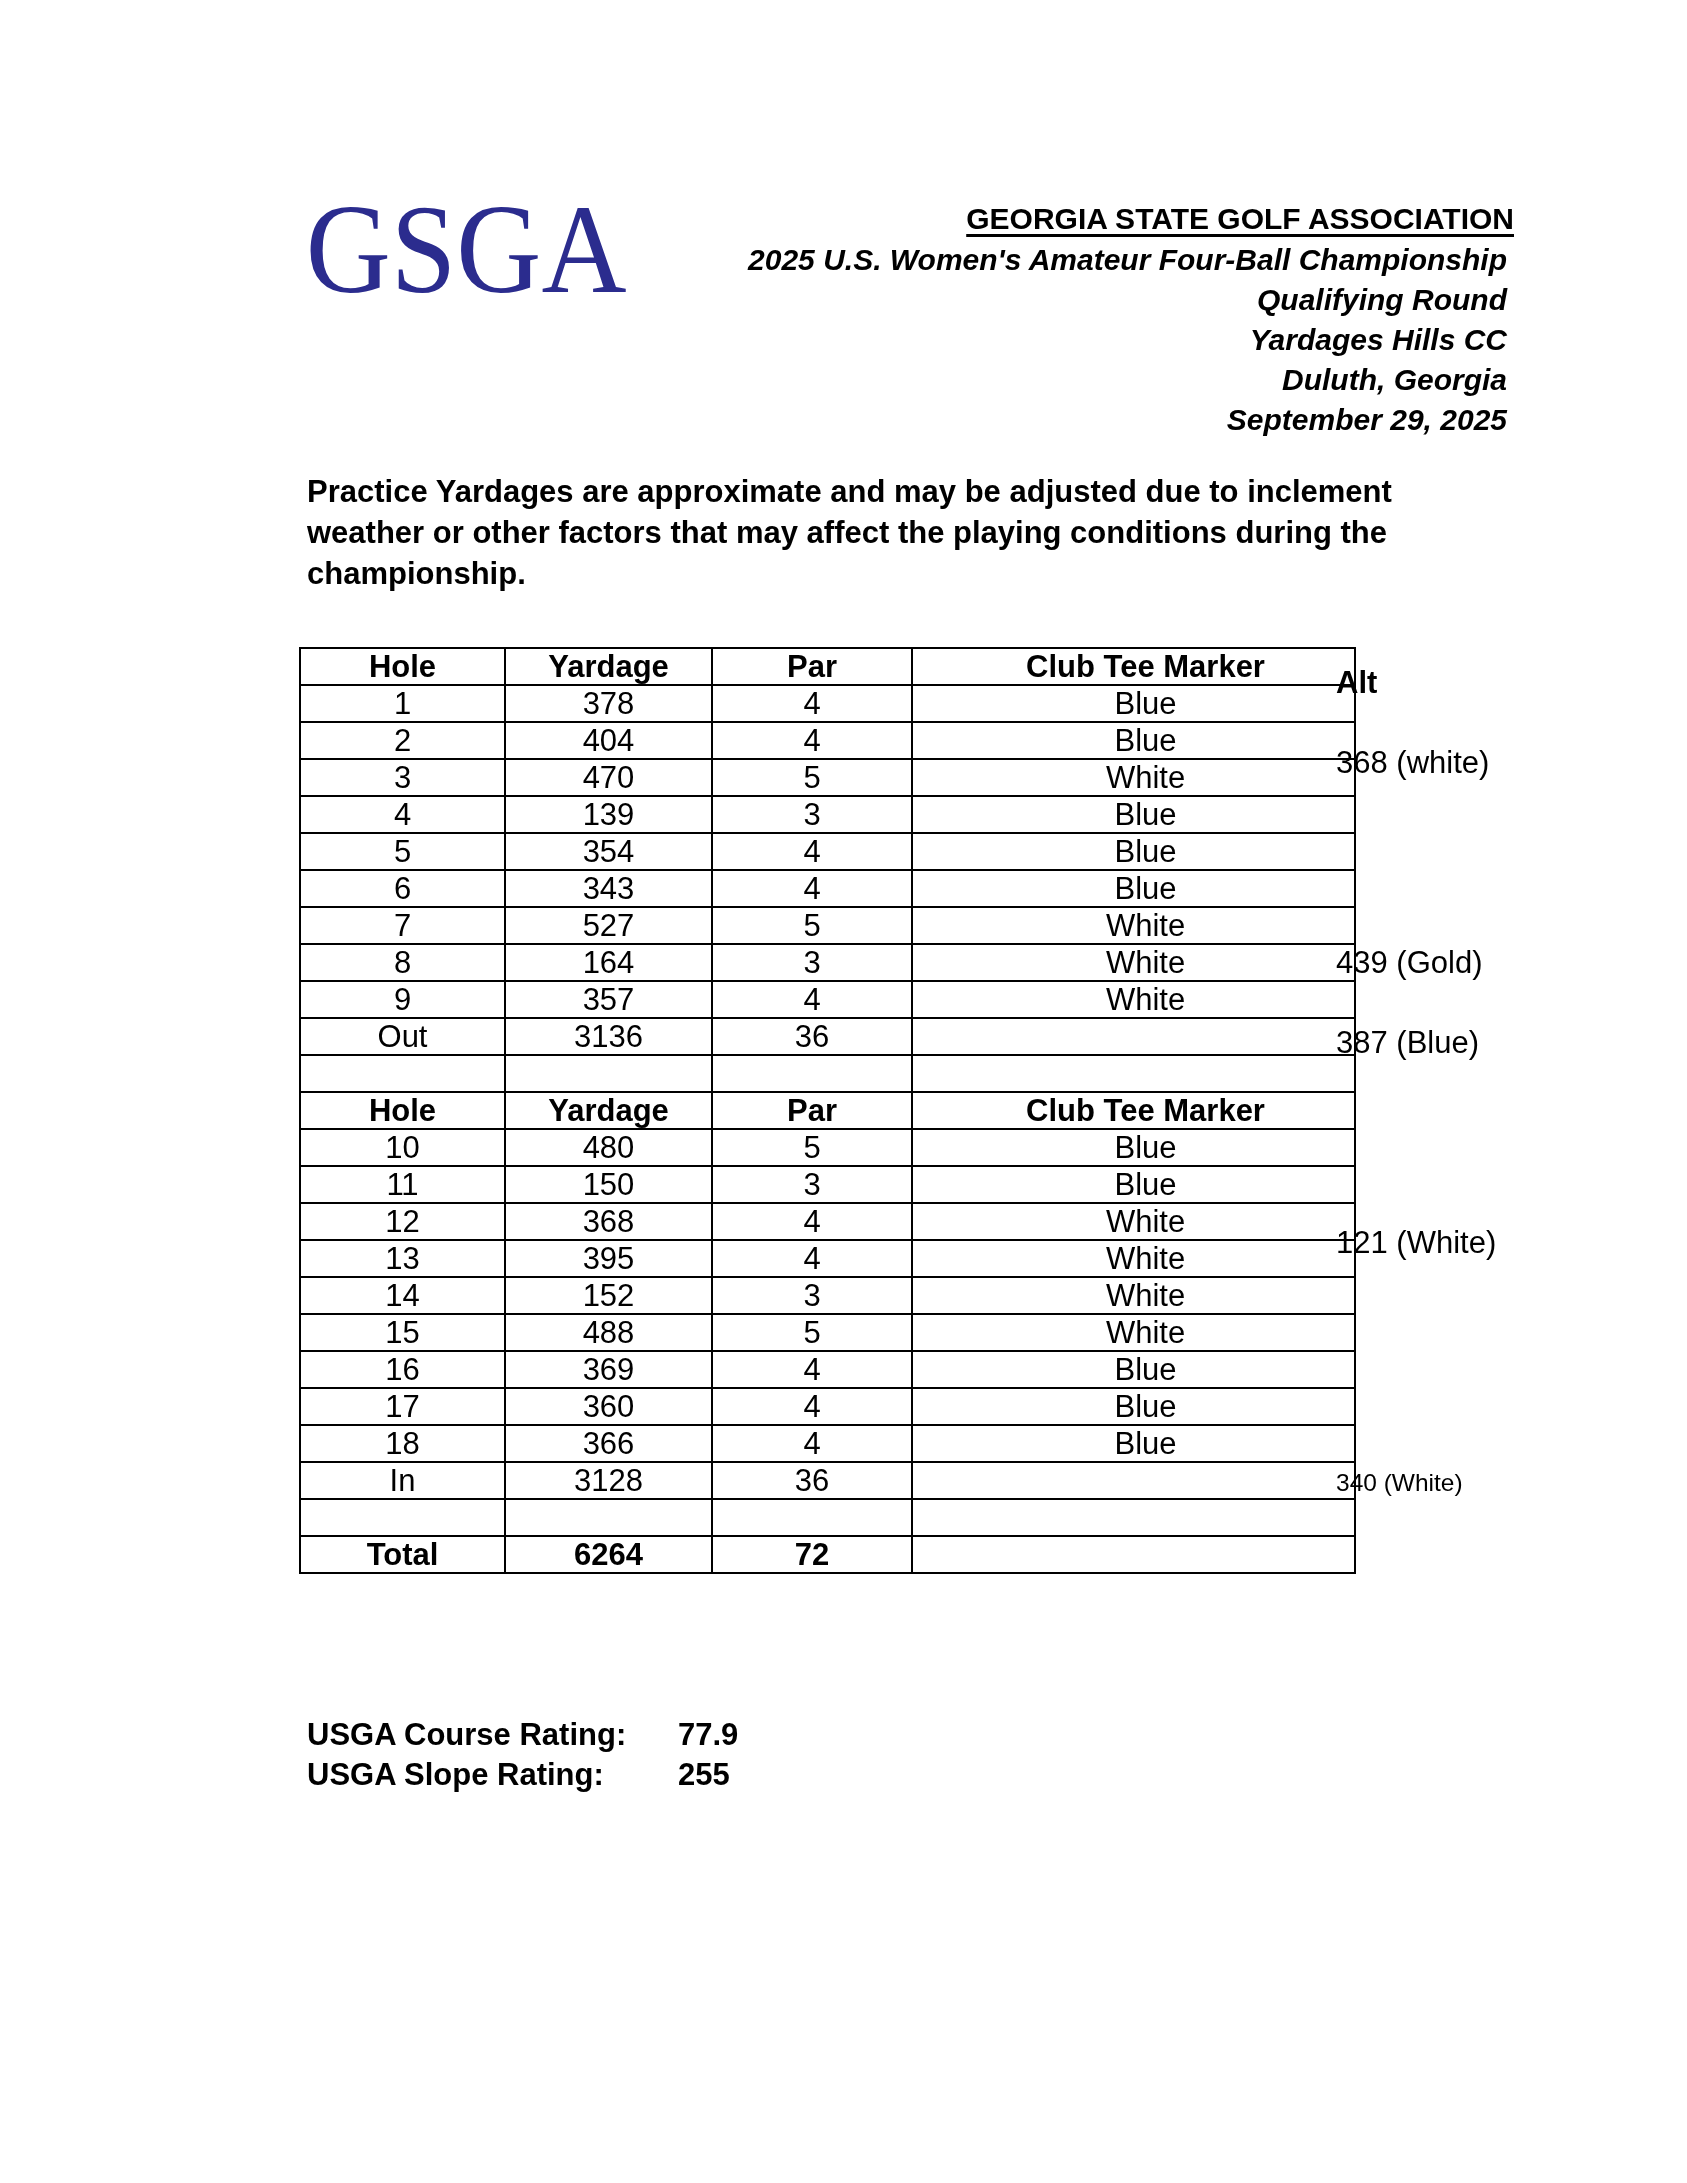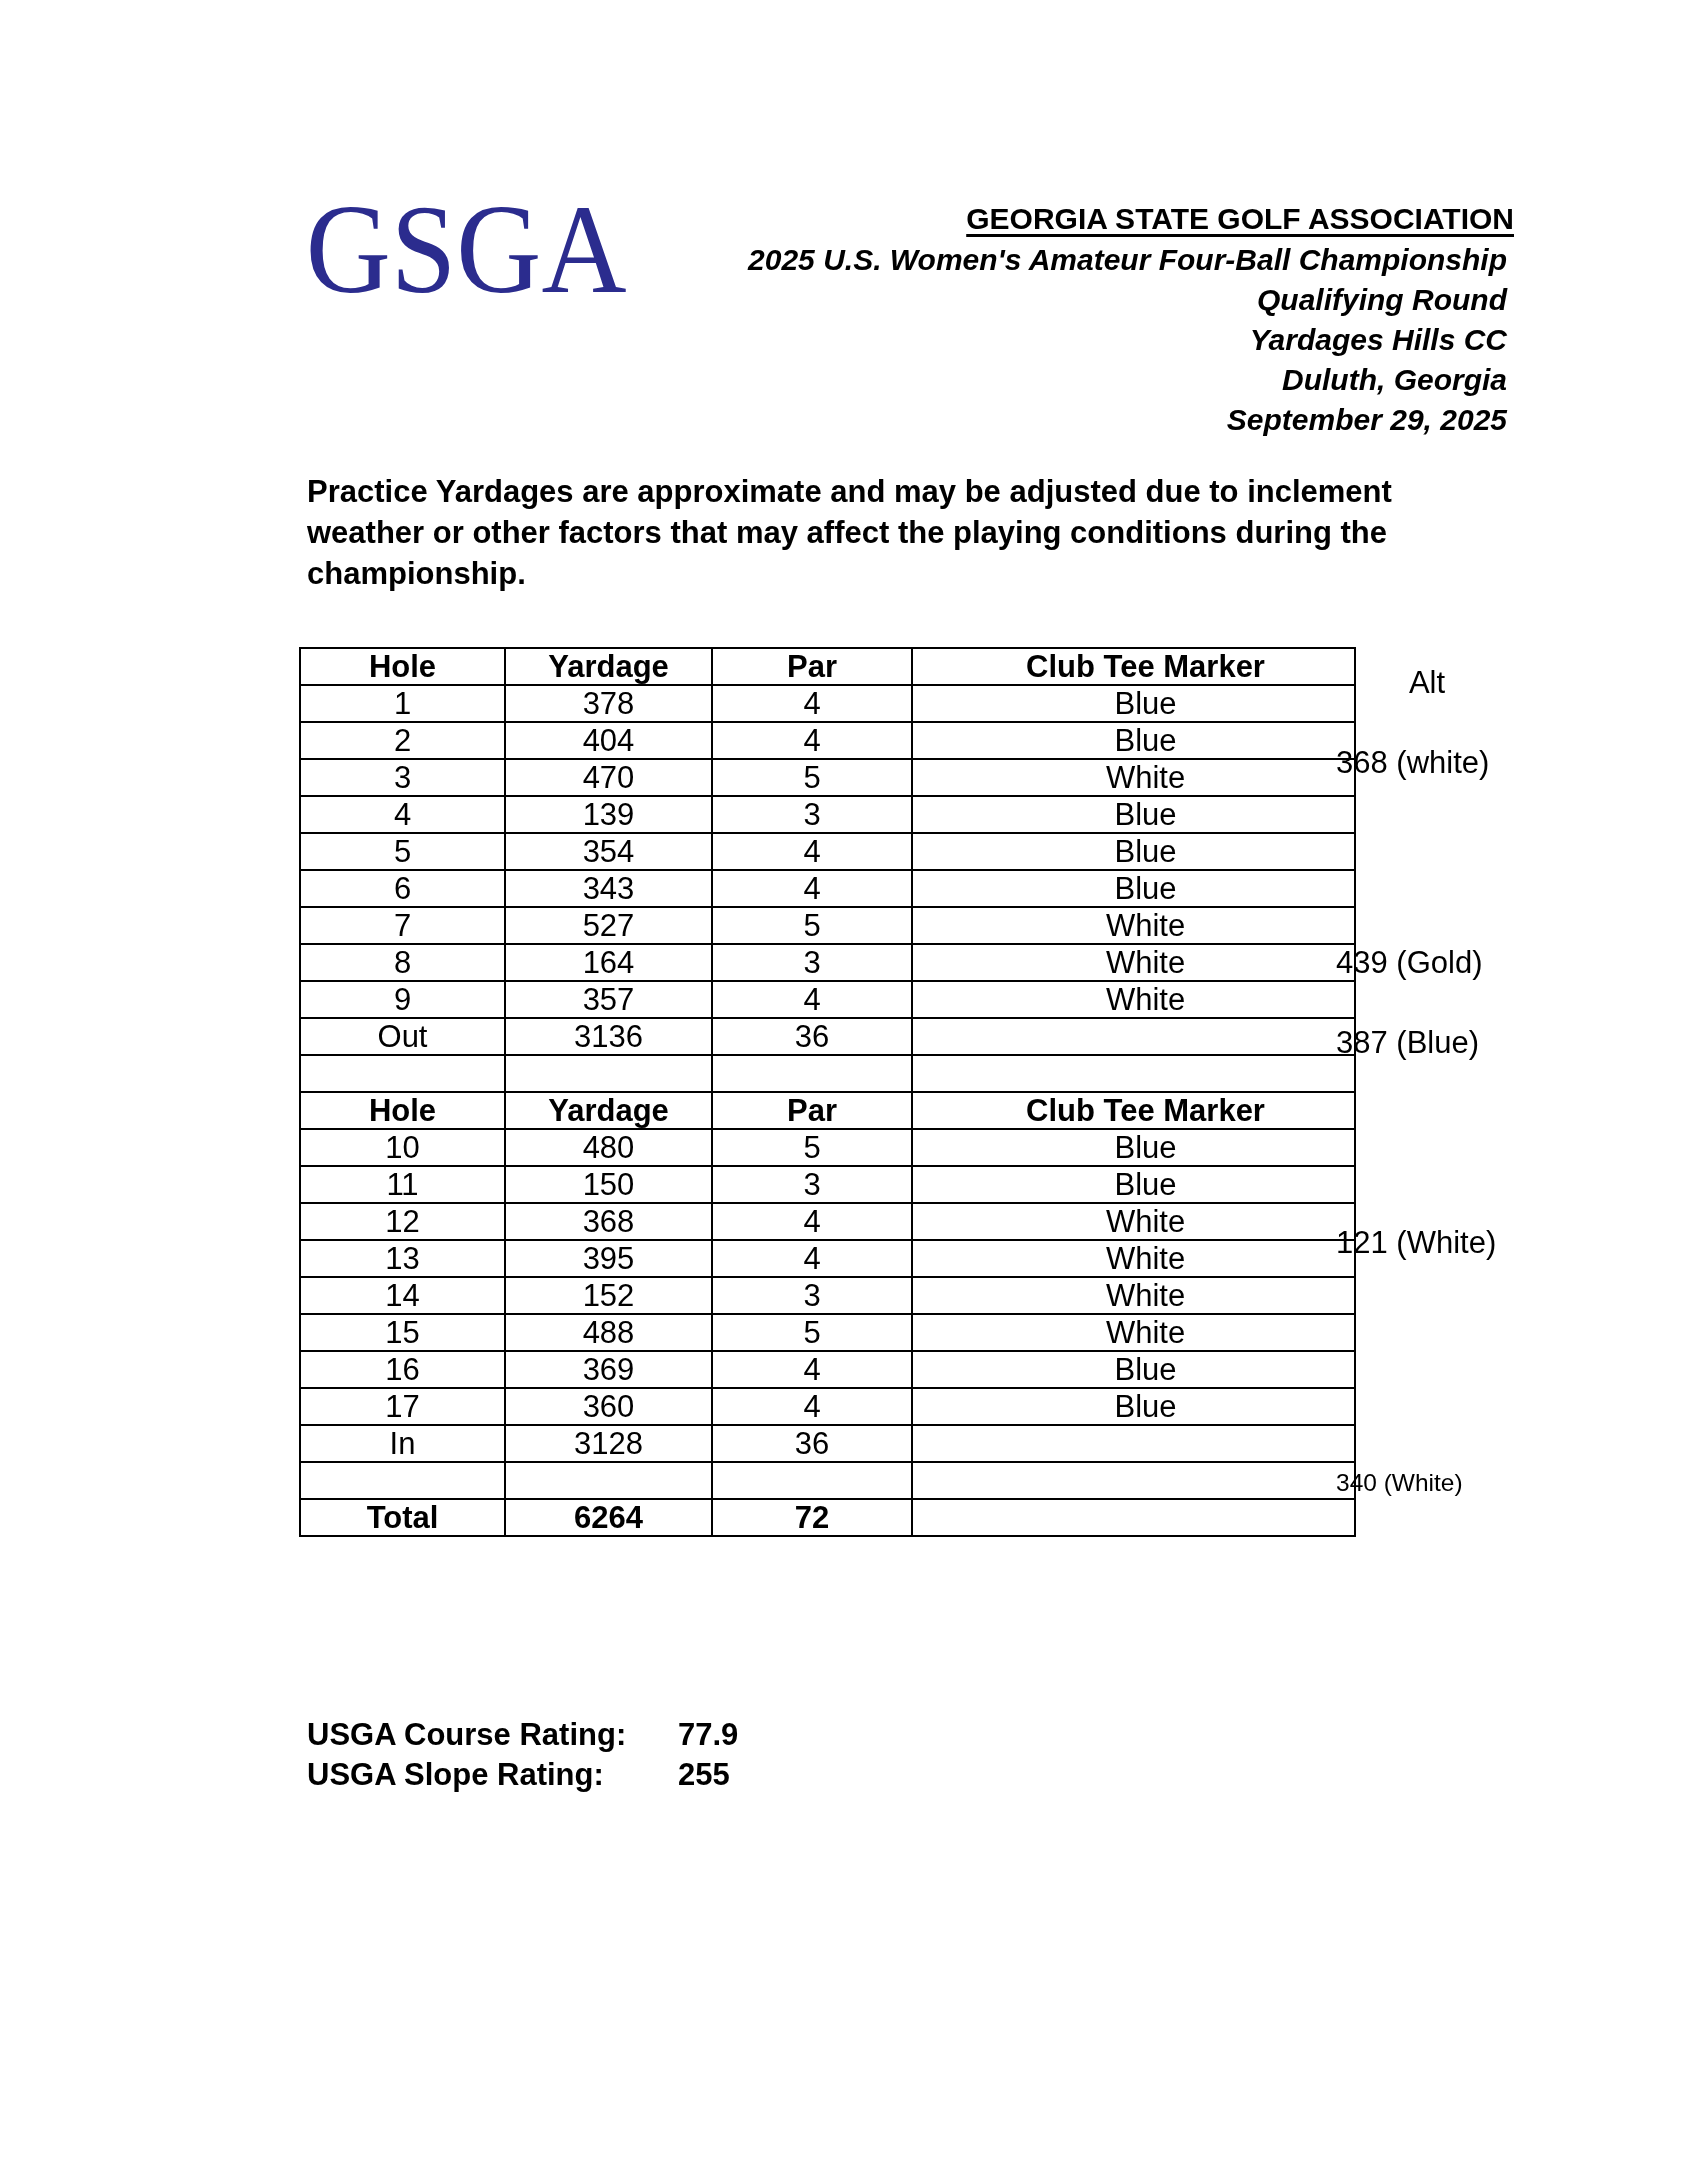--- a/index.html
+++ b/index.html
@@ -38,21 +38,21 @@
   table.yard td.c1 { width: 205px; }
   table.yard td.c2 { width: 198px; }
   table.yard td.c3 { width: 417px; padding-left: 24px; }
   table.yard tr.bold td { font-weight: bold; }
   .alt-col {
     position: absolute; left: 1336px; top: 663px; width: 194px;
   }
   .alt-cell {
     height: 40px; line-height: 40px; font-size: 31px; white-space: nowrap;
   }
-  .alt-cell.head { font-weight: normal; text-align: center; width: 182px; }
+  .alt-cell.head { font-weight: bold; width: 182px; }
   .alt-cell.small { font-size: 24.5px; }
   .ratings {
     position: absolute; left: 307px; top: 1715px;
     font-weight: bold; font-size: 31px; line-height: 40px;
   }
   .ratings .row { display: flex; height: 40px; }
   .ratings .lbl { width: 371px; }
   .ratings .val { width: 160px; text-align: left; }
 </style>
 </head>
@@ -193,20 +193,26 @@
       </tr>
       <tr>
         <td class="c0">16</td>
         <td class="c1">369</td>
         <td class="c2">4</td>
         <td class="c3">Blue</td>
       </tr>
       <tr>
         <td class="c0">17</td>
         <td class="c1">360</td>
+        <td class="c2">4</td>
+        <td class="c3">Blue</td>
+      </tr>
+      <tr>
+        <td class="c0">18</td>
+        <td class="c1">366</td>
         <td class="c2">4</td>
         <td class="c3">Blue</td>
       </tr>
       <tr>
         <td class="c0">In</td>
         <td class="c1">3128</td>
         <td class="c2">36</td>
         <td class="c3"></td>
       </tr>
       <tr>

